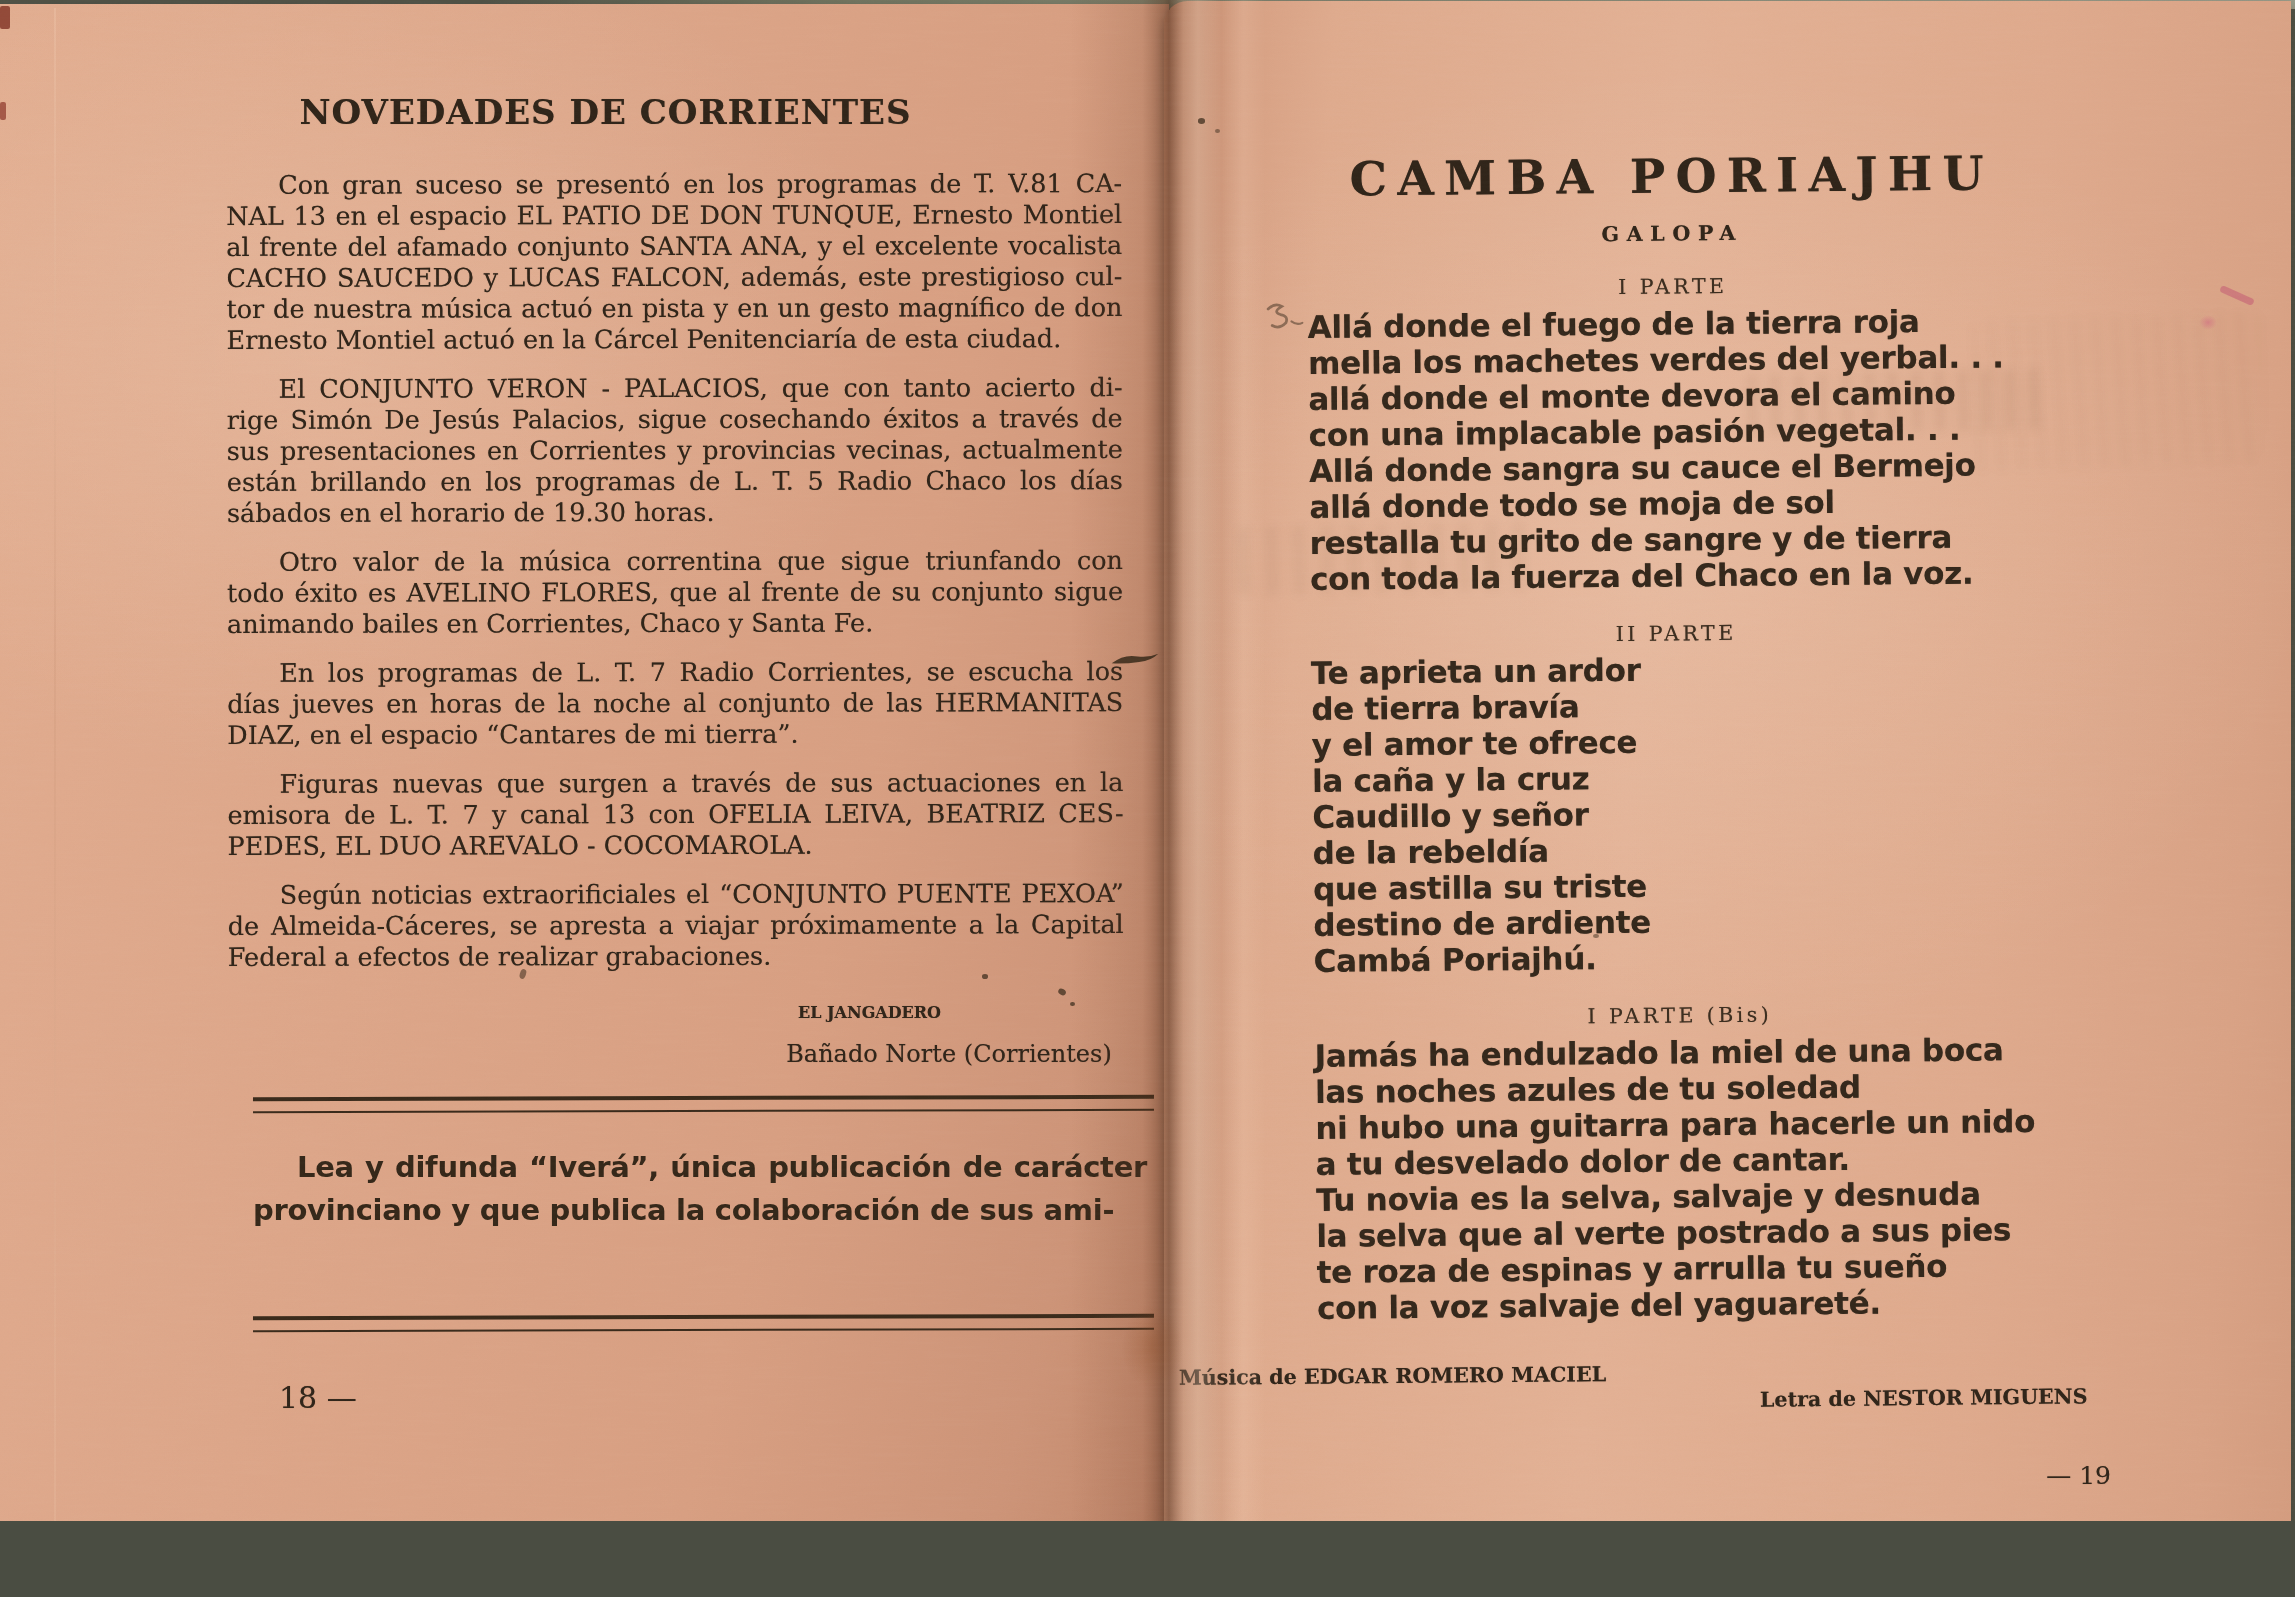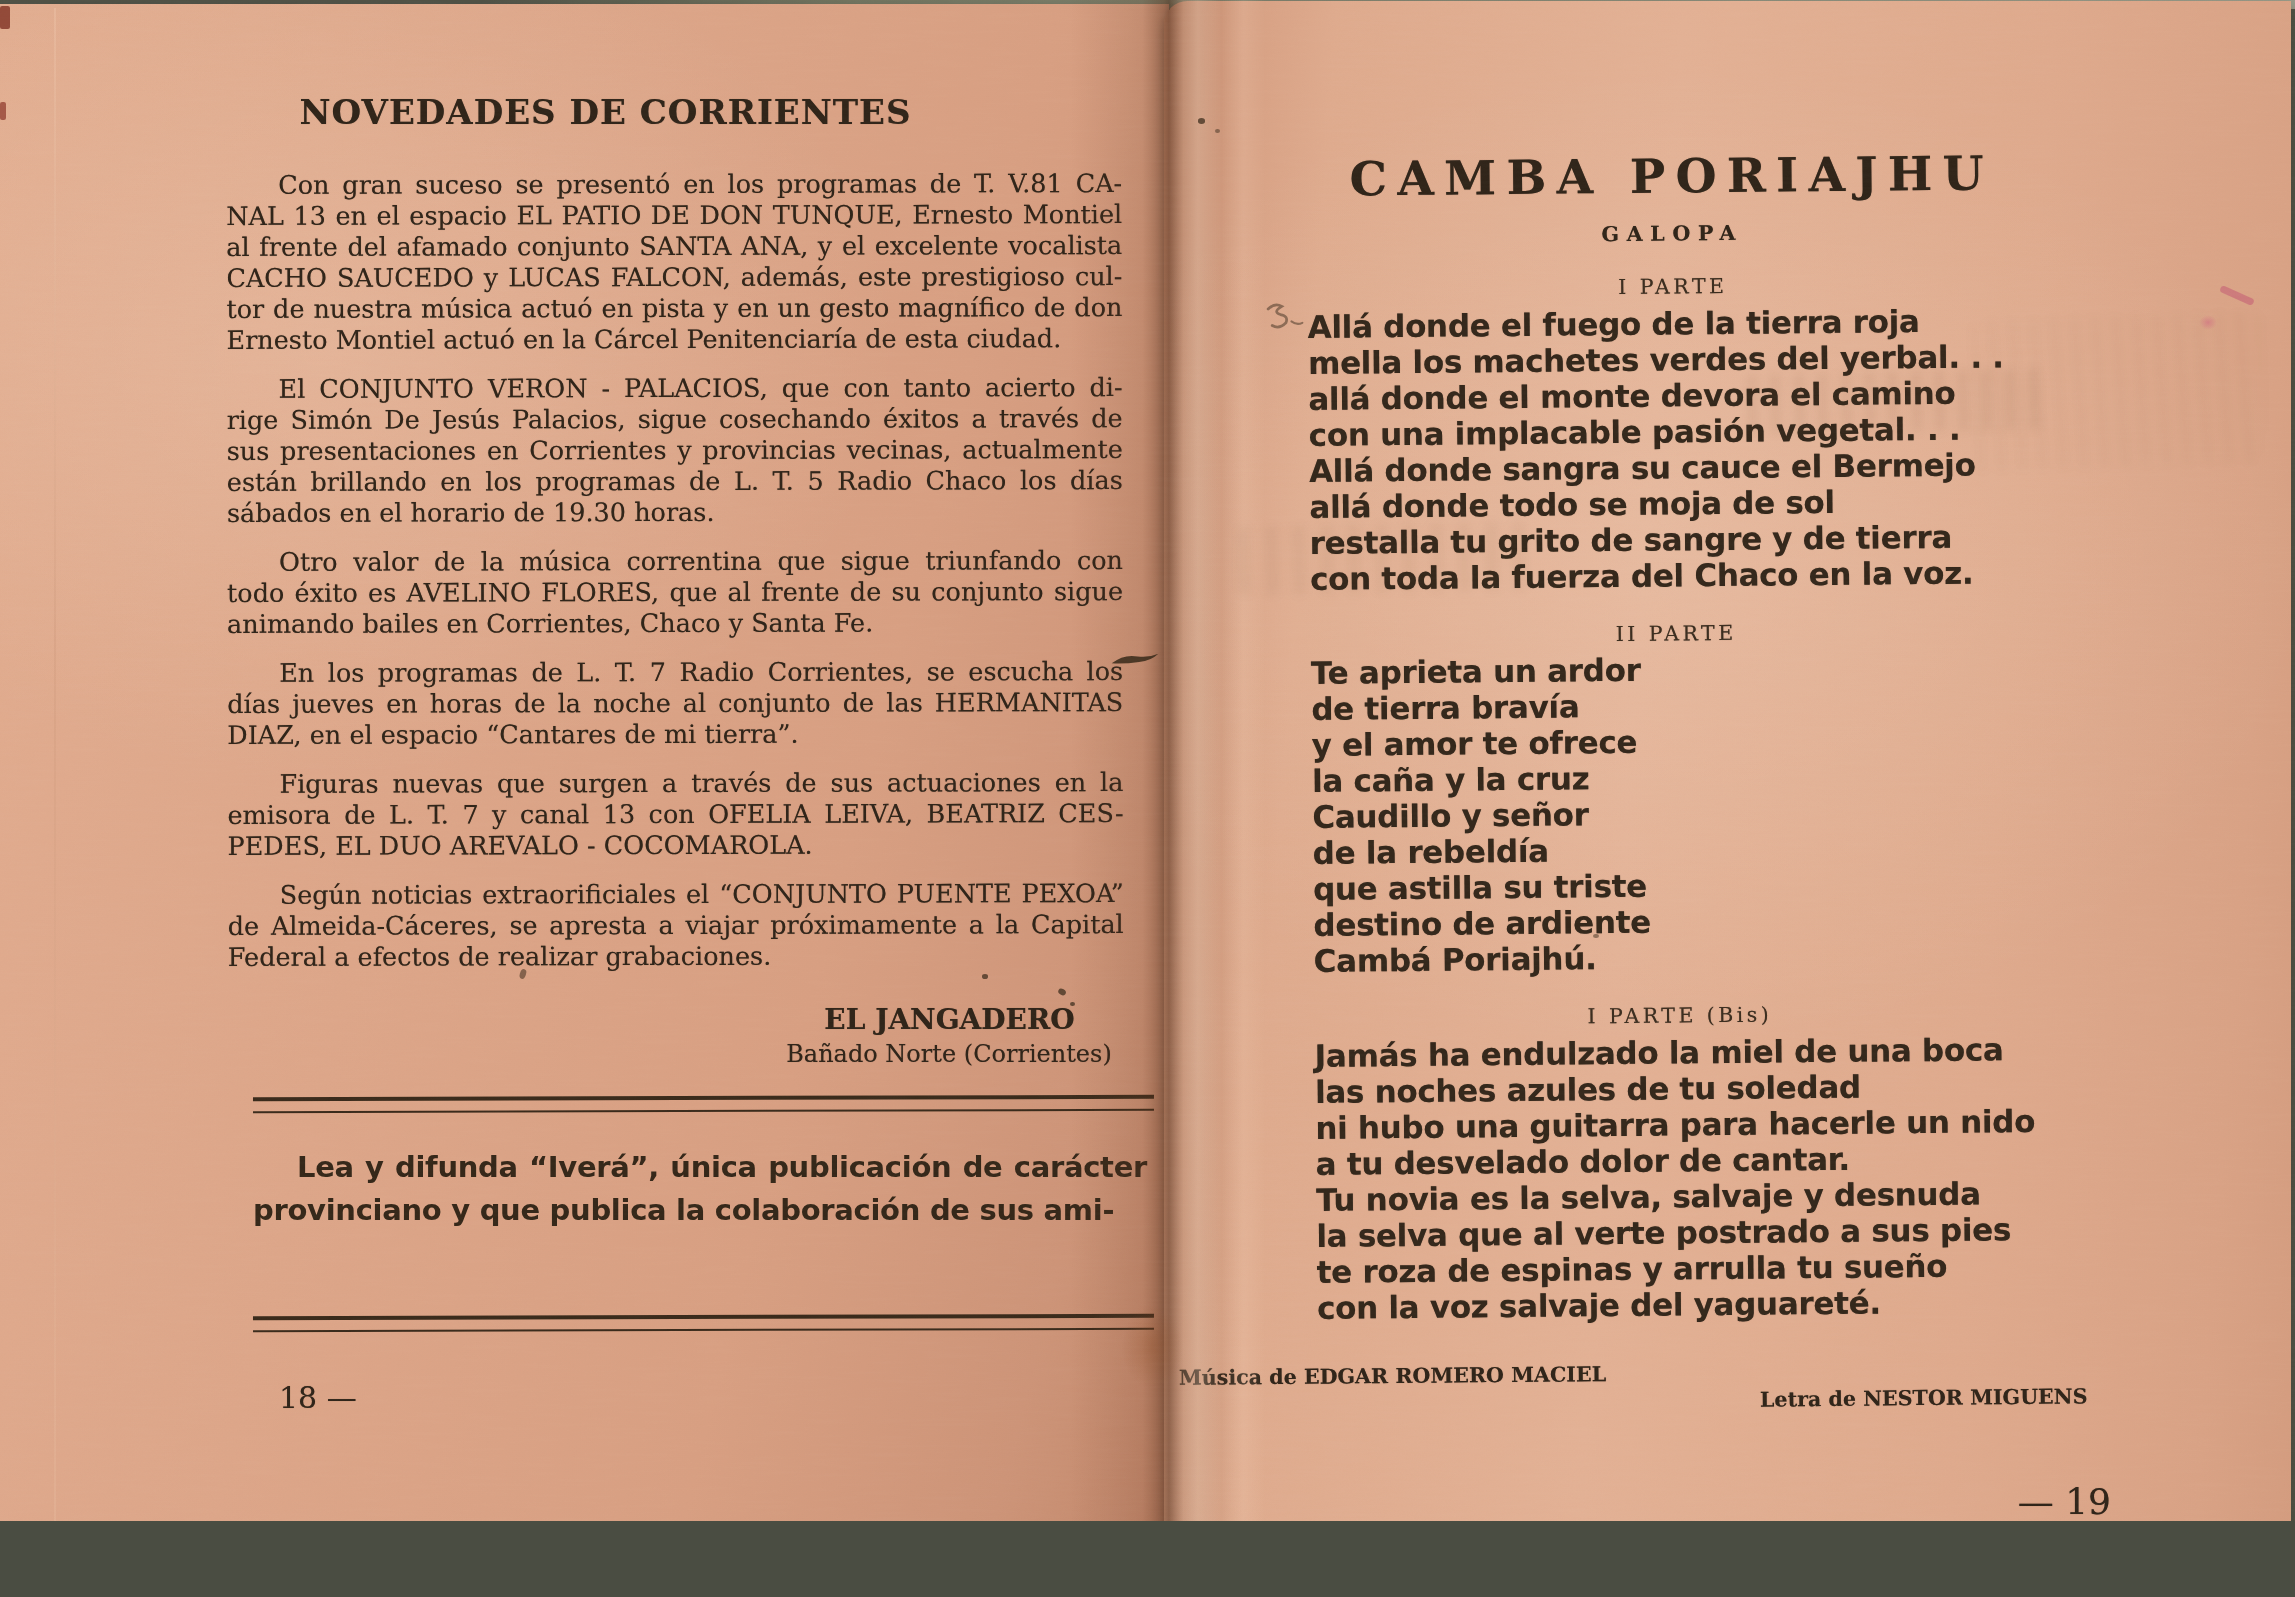--- a/index.html
+++ b/index.html
@@ -37,22 +37,22 @@
   .ink{color:#2e2318;text-shadow:0 0 0.7px rgba(46,35,24,.55);}
 
   
   .lp-heading{position:absolute;left:227px;top:88px;width:757px;text-align:center;
     font-weight:bold;font-size:34px;letter-spacing:1px;white-space:nowrap;}
   .lp-body{position:absolute;left:227px;top:165px;width:896px;transform:rotate(-.12deg);}
   .para{margin:0 0 18px 0;}
   .jline{font-size:25.5px;line-height:31px;white-space:nowrap;text-align:justify;text-align-last:justify;}
   .para .jline:first-child{text-indent:52px;}
   .para .jline:last-child{text-align-last:left;}
-  .sig-name{position:absolute;left:798px;top:999px;width:303px;text-align:center;
-    font-weight:bold;font-size:28px;white-space:nowrap;}
+  .sig-name{position:absolute;left:798px;top:999px;width:303px;text-align:left;
+    font-weight:bold;font-size:16px;white-space:nowrap;}
   .sig-loc{position:absolute;left:784px;top:1036px;width:330px;text-align:center;
     font-size:24px;white-space:nowrap;}
   .rule{position:absolute;left:253px;width:901px;height:9.6px;
     border-top:4.1px solid #38291a;border-bottom:2.8px solid #38291a;transform:rotate(-.15deg);}
   .rule1{top:1092px;}
   .rule2{top:1311px;}
   .notice{position:absolute;left:253px;top:1142px;width:894px;
     font-family:"DejaVu Sans",sans-serif;font-weight:bold;letter-spacing:-0.3px;}
   .nline{font-size:29px;line-height:43px;white-space:nowrap;text-align:justify;text-align-last:justify;color:#332618;}
   .notice .nline:first-child{text-indent:44px;}
@@ -61,21 +61,21 @@
 
   
   .rp-content{position:absolute;left:142px;top:151px;width:731px;transform:rotate(-.55deg);transform-origin:0 0;}
   .rp-title{text-align:center;font-weight:bold;font-size:47px;letter-spacing:10.3px;line-height:55px;white-space:nowrap;}
   .rp-subtitle{text-align:center;font-weight:bold;font-size:20.6px;letter-spacing:7.6px;margin-top:18px;line-height:25px;white-space:nowrap;}
   .part-label{text-align:center;font-size:20.6px;letter-spacing:3.4px;line-height:23.4px;margin-top:29px;white-space:nowrap;color:#3a2c1e;}
   .stanza{margin-top:6.2px;font-family:"DejaVu Sans",sans-serif;font-weight:bold;letter-spacing:-0.3px;}
   .lline{font-size:31px;line-height:36px;white-space:nowrap;color:#32261a;text-shadow:0 0 0.7px rgba(50,38,26,.5);}
   .credit-music{position:absolute;left:15px;top:1363px;font-weight:bold;font-size:20.6px;white-space:nowrap;transform:rotate(-.5deg);}
   .credit-lyrics{position:absolute;right:204px;top:1385px;font-weight:bold;font-size:20.6px;white-space:nowrap;transform:rotate(-.6deg);}
-  .rp-num{position:absolute;right:180px;top:1460px;font-size:36px;white-space:nowrap;margin-top:20px;}
+  .rp-num{position:absolute;right:180px;top:1460px;font-size:25px;white-space:nowrap;}
 
   
   .mark{position:absolute;pointer-events:none;}
   .speck{border-radius:50%;background:#3c2c1c;opacity:.75;}
   .scribble{opacity:.55;}
   .edge-crease{position:absolute;left:54px;top:4.1px;width:2.1px;height:1568px;
     background:linear-gradient(180deg,rgba(255,230,205,.35),rgba(150,95,60,.18) 40%,rgba(255,230,205,.25));opacity:.5;}
   .ghost{position:absolute;pointer-events:none;filter:blur(4.8px);opacity:.5;border-radius:6.9px;}
   .g1{left:1747px;top:371px;width:296px;height:61px;transform:rotate(-1deg);
     background:repeating-linear-gradient(90deg,rgba(105,68,42,.16) 0 11px,rgba(105,68,42,0) 11px 23.4px);}

